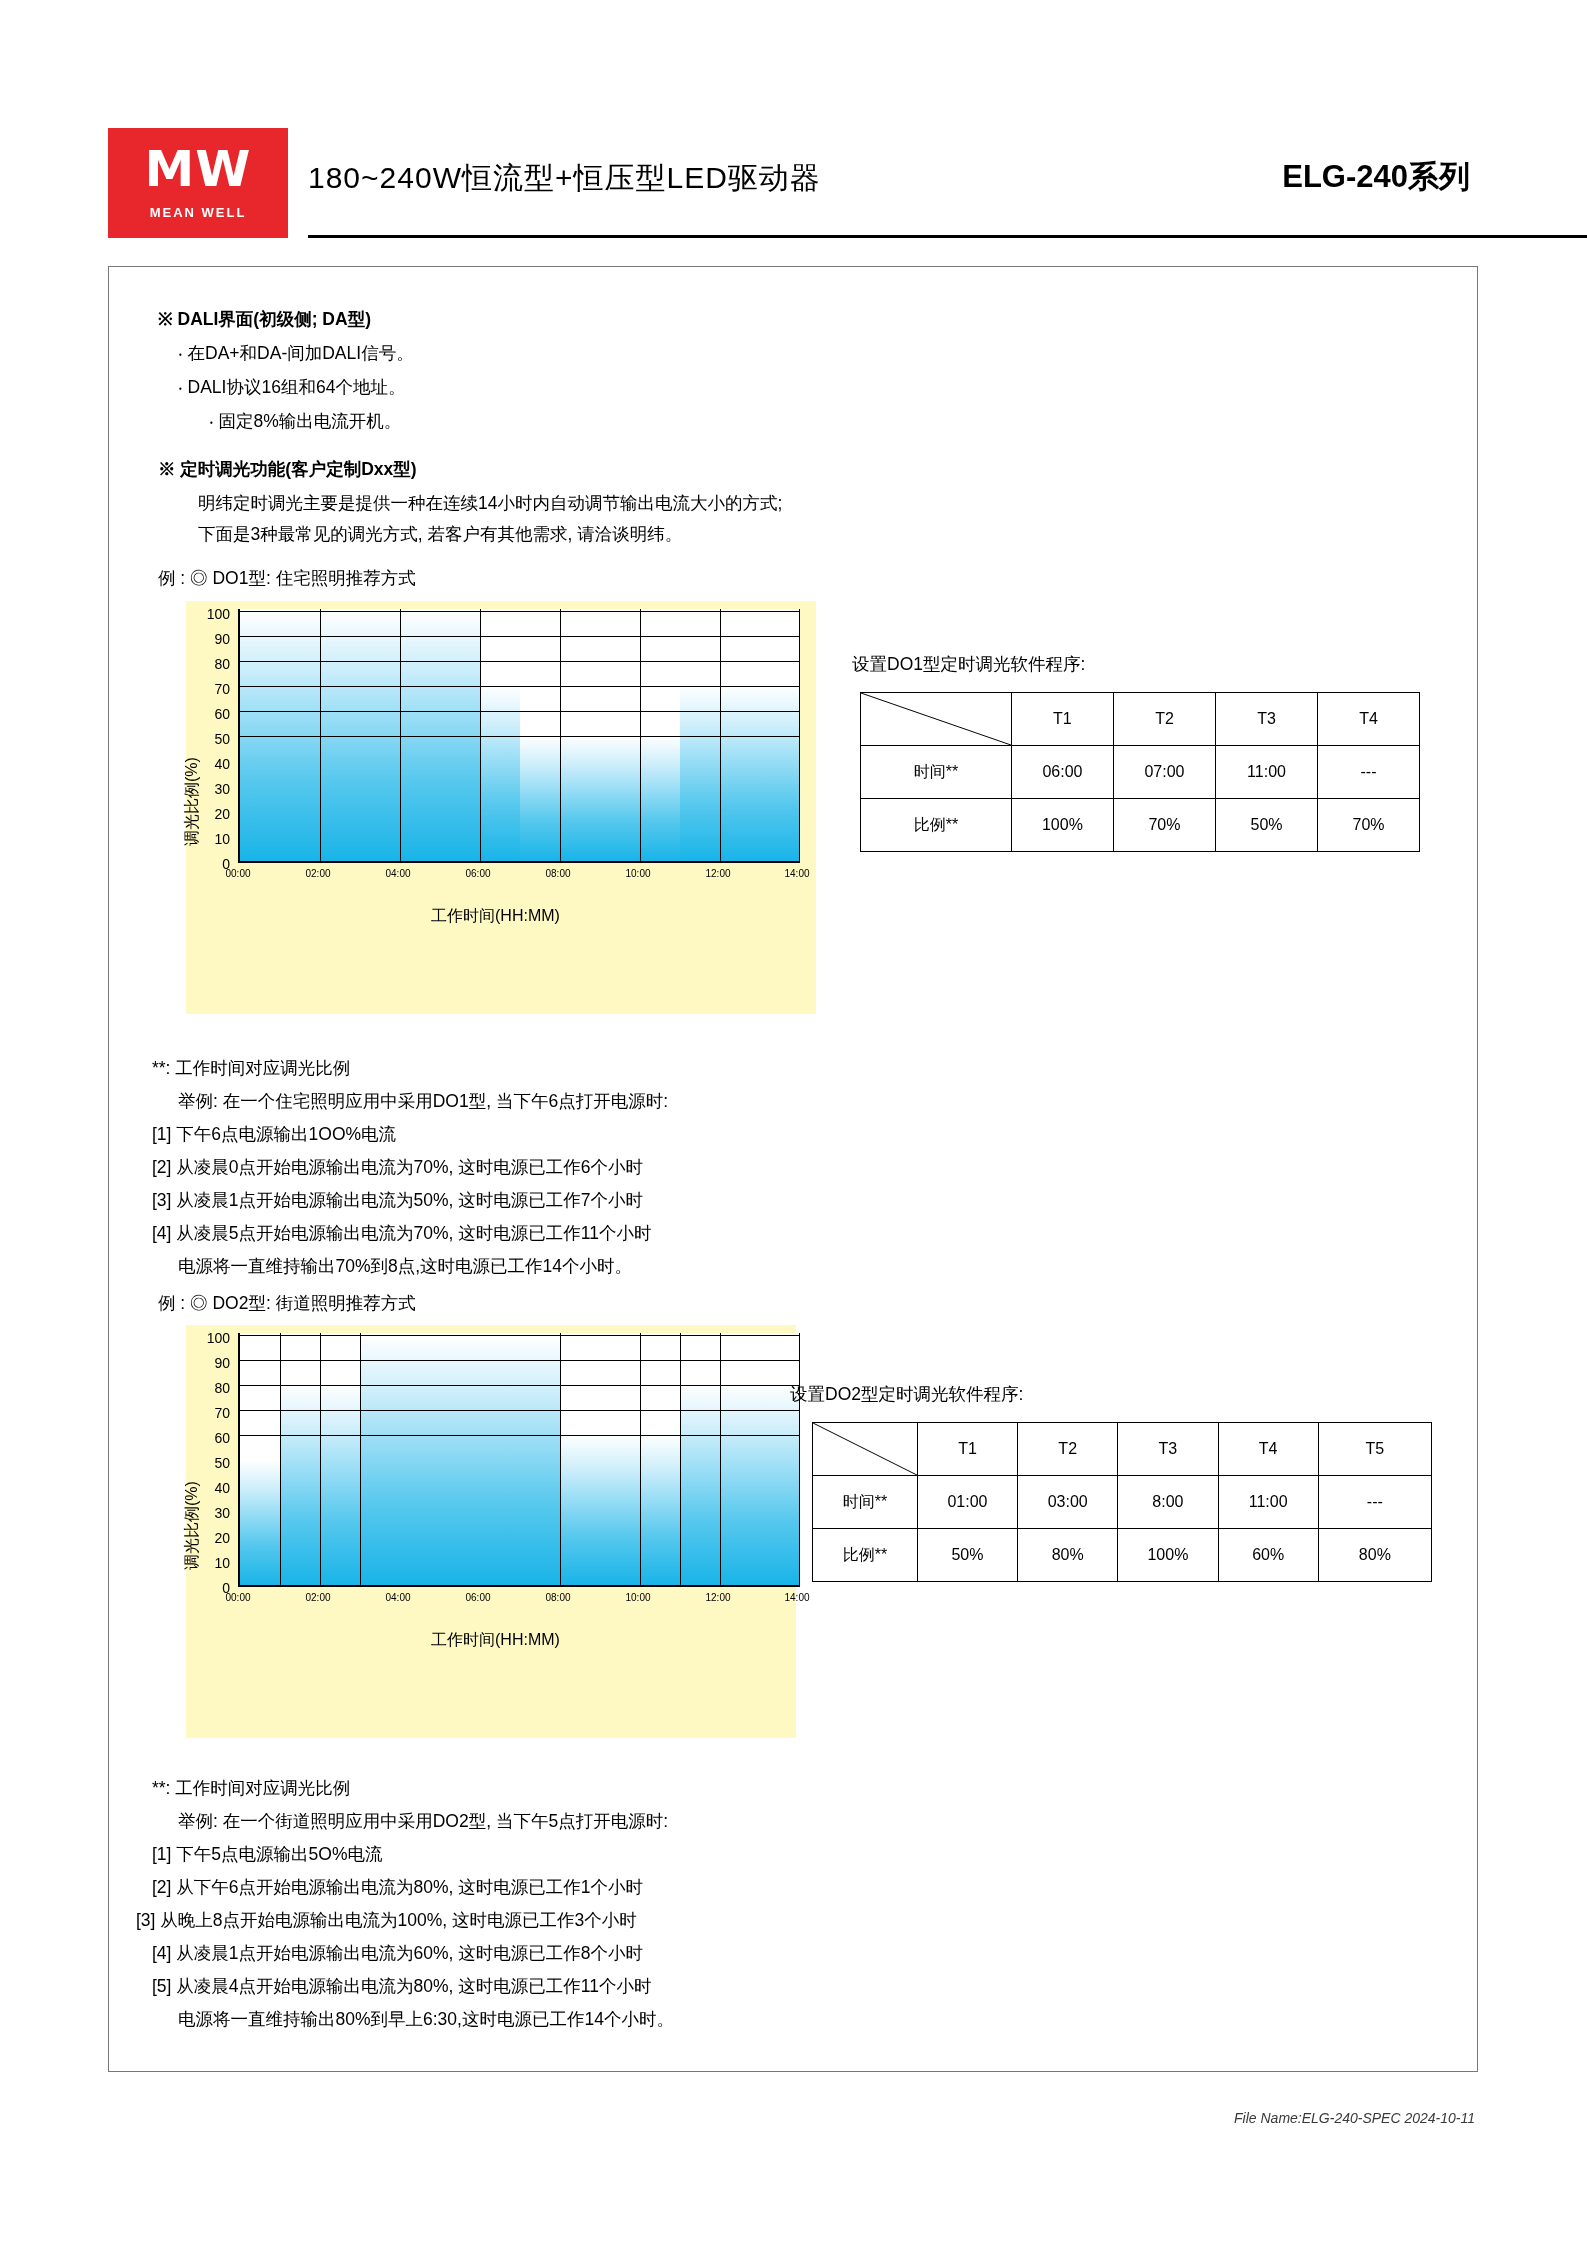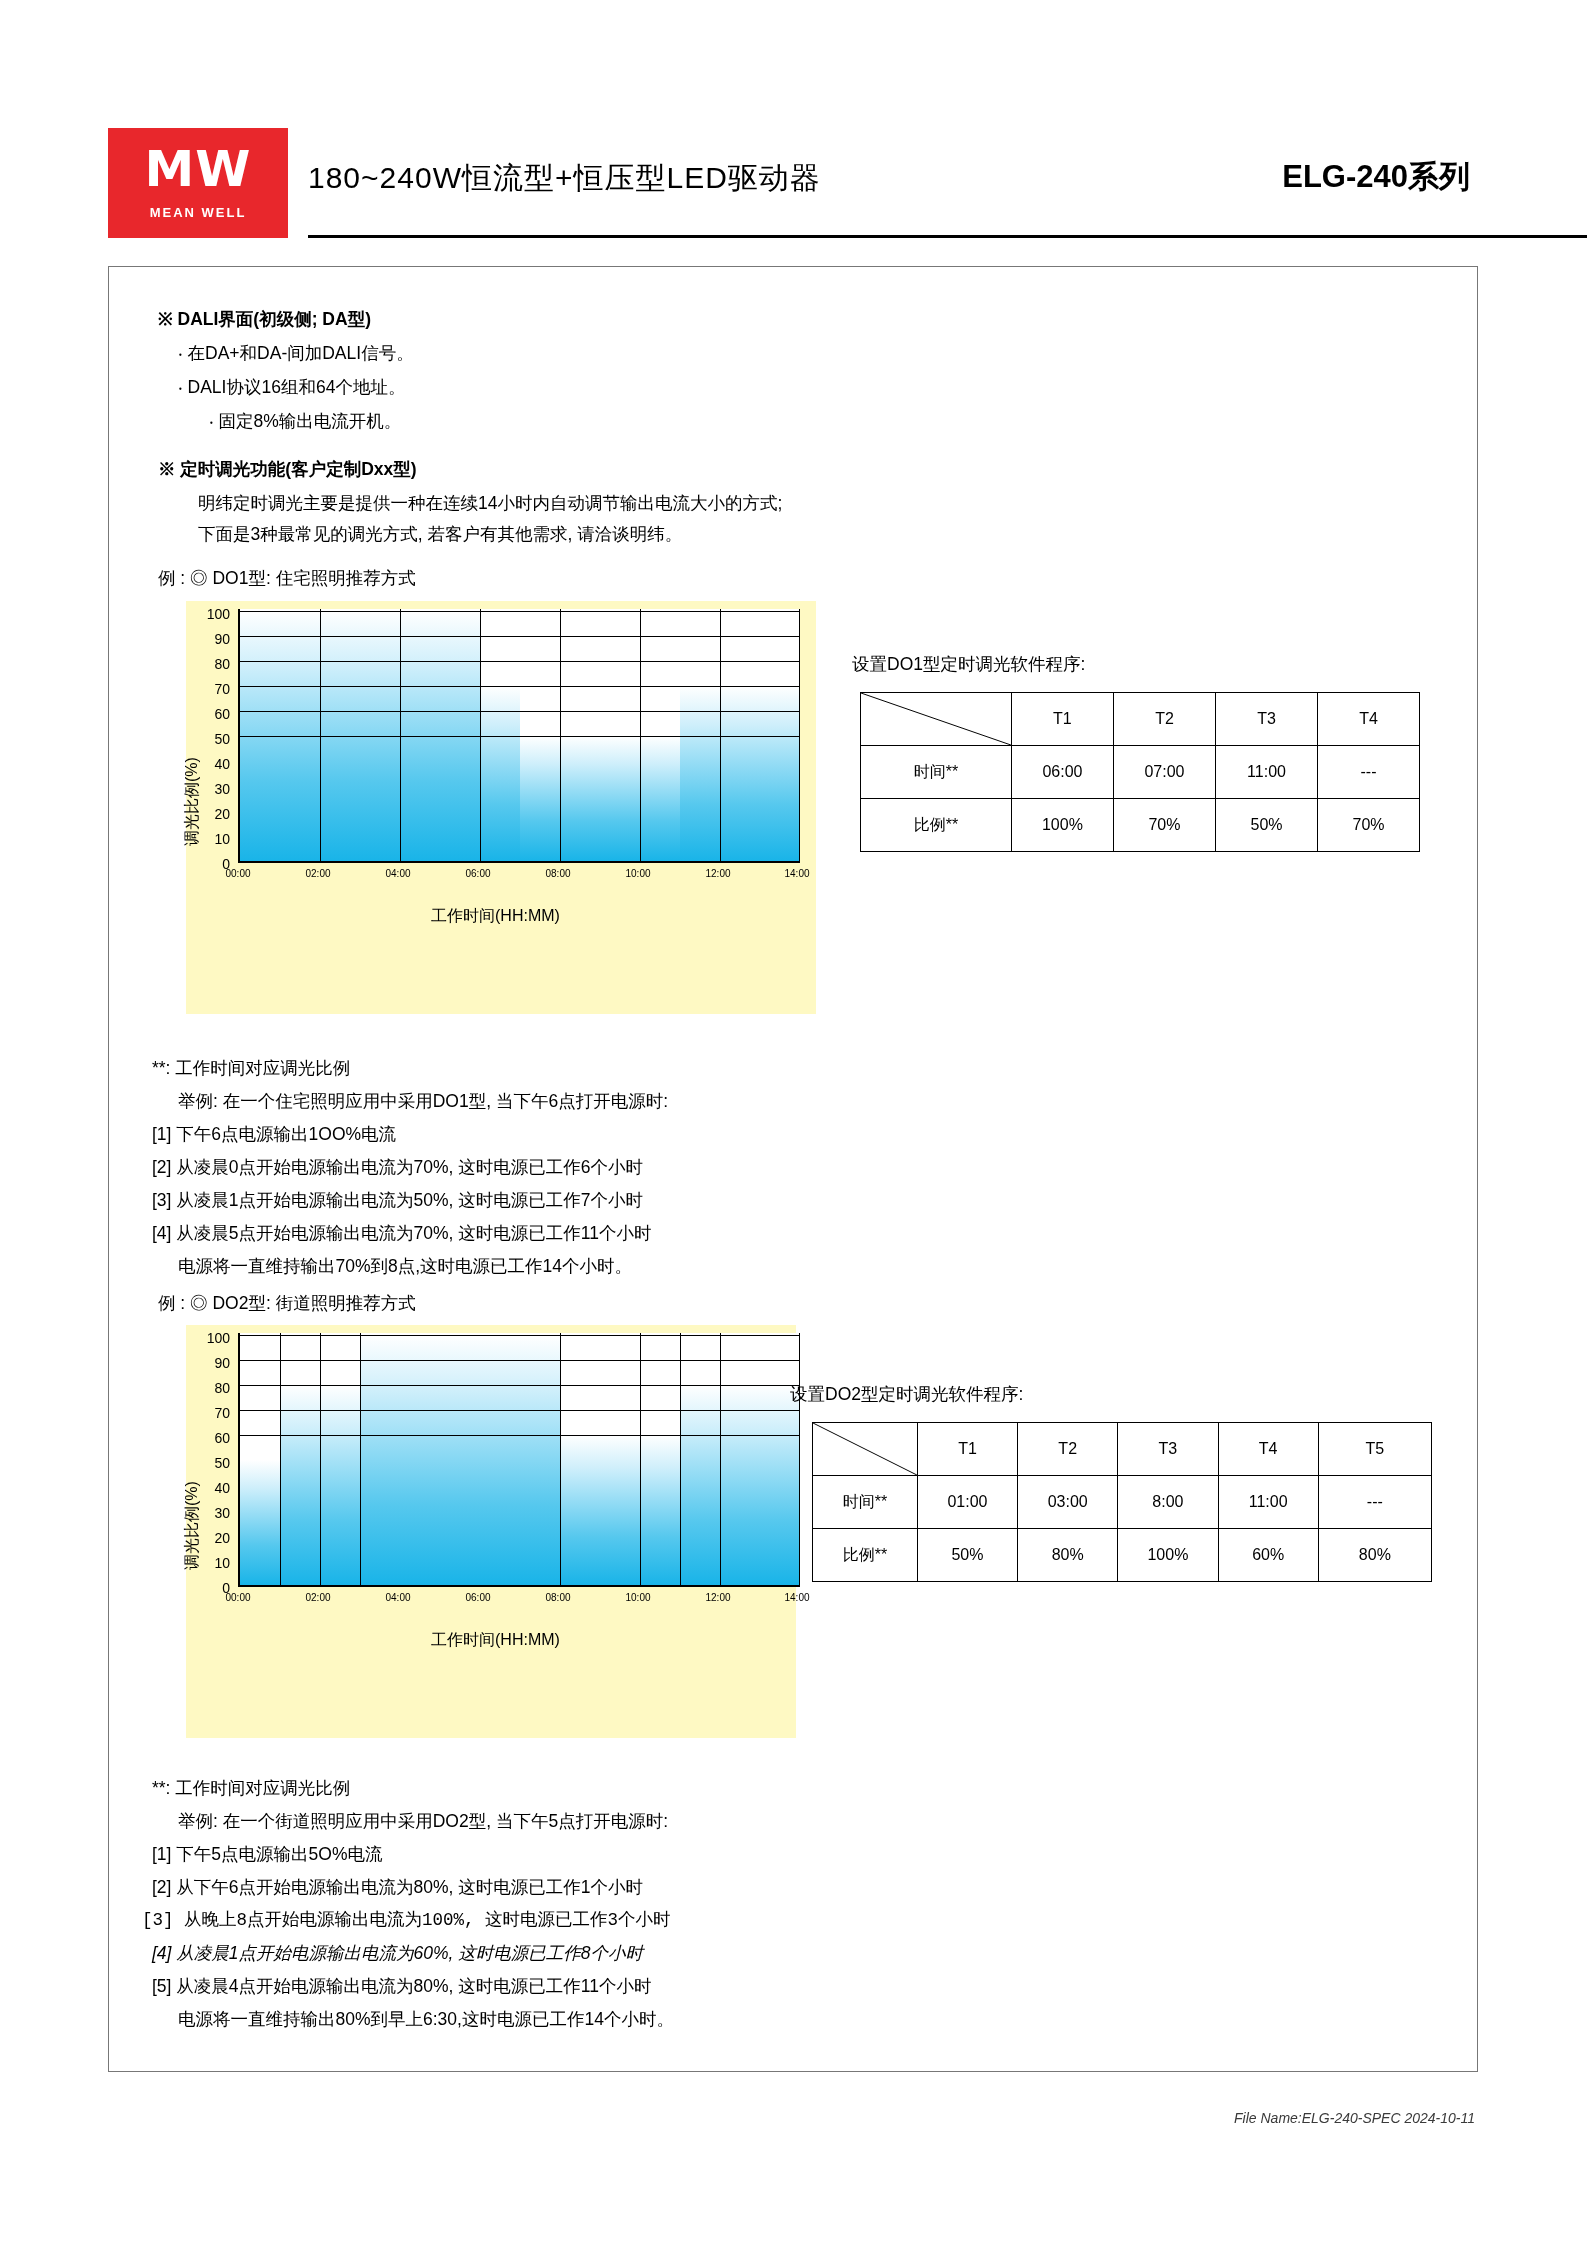--- a/index.html
+++ b/index.html
@@ -396,20 +396,20 @@
       <td>60%</td>
       <td>80%</td>
     </tr>
   </tbody>
     </table>
 
   <div class="txt" style="left:152px; top:1775px;">**: 工作时间对应调光比例</div>
   <div class="txt" style="left:178px; top:1808px;">举例: 在一个街道照明应用中采用DO2型, 当下午5点打开电源时:</div>
   <div class="txt" style="left:152px; top:1841px;">[1] 下午5点电源输出5O%电流</div>
   <div class="txt" style="left:152px; top:1874px;">[2] 从下午6点开始电源输出电流为80%, 这时电源已工作1个小时</div>
-  <div class="txt" style="left:142px; top:1907px;font-family:Liberation Mono, monospace;">[3] 从晚上8点开始电源输出电流为100%, 这时电源已工作3个小时</div>
-  <div class="txt" style="left:152px; top:1940px;font-style:italic;">[4] 从凌晨1点开始电源输出电流为60%, 这时电源已工作8个小时</div>
+  <div class="txt" style="left:136px; top:1907px;">[3] 从晚上8点开始电源输出电流为100%, 这时电源已工作3个小时</div>
+  <div class="txt" style="left:152px; top:1940px;">[4] 从凌晨1点开始电源输出电流为60%, 这时电源已工作8个小时</div>
   <div class="txt" style="left:152px; top:1973px;">[5] 从凌晨4点开始电源输出电流为80%, 这时电源已工作11个小时</div>
   <div class="txt" style="left:178px; top:2006px;">电源将一直维持输出80%到早上6:30,这时电源已工作14个小时。</div>
 
   <div class="footer">File Name:ELG-240-SPEC  2024-10-11</div>
 
 </div>
 
 </body></html>

